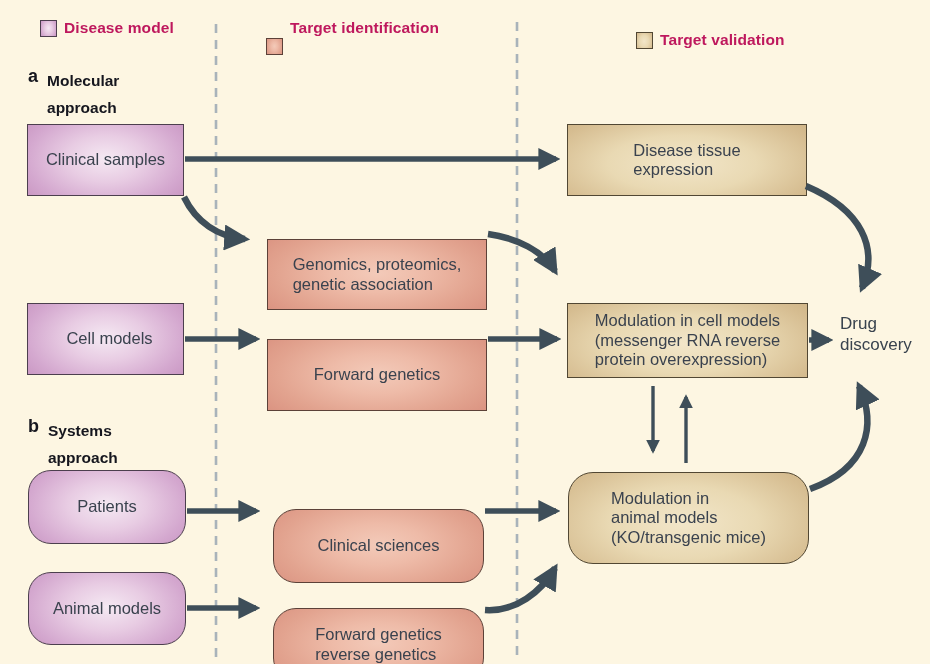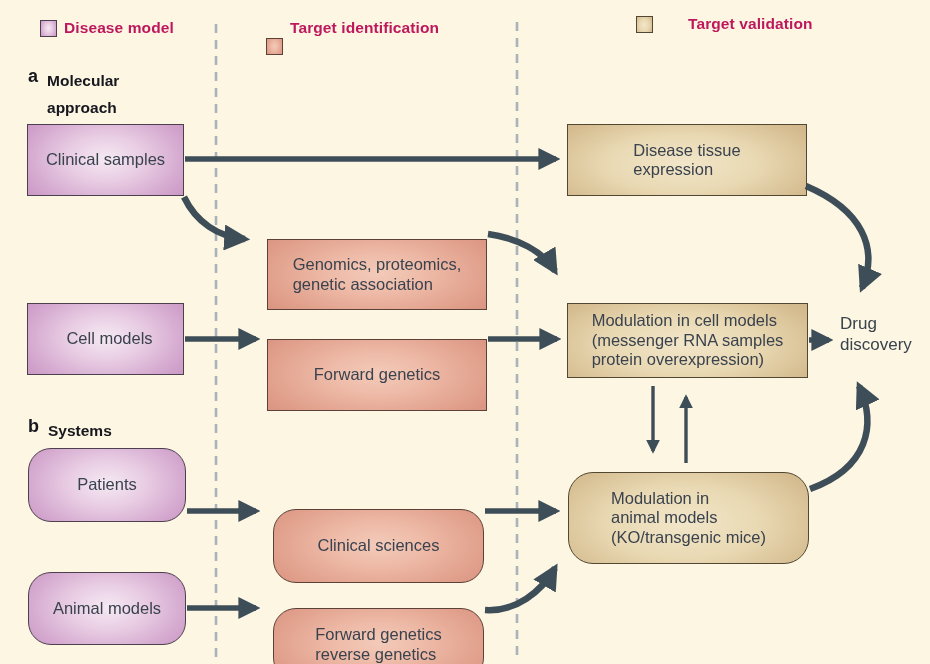--- a/index.html
+++ b/index.html
@@ -7,21 +7,21 @@
     position:relative;width:930px;height:664px;overflow:hidden;
     background:#fdf6e2;
     font-family:"Liberation Sans", sans-serif;
   }
   
   .legend-item{position:absolute;display:flex;align-items:center;height:20px;}
   .swatch{width:17px;height:17px;border:2px solid #3c3540;box-sizing:border-box;margin-right:7px;flex:0 0 auto;}
   .legend-label{font-size:15.5px;font-weight:bold;color:#be185d;letter-spacing:0.1px;}
   #legend-disease{left:40px;top:18px;}
   #legend-target-id{left:266px;top:18px;}
-  #legend-target-val{left:636px;top:14px;gap:28px;}
+  #legend-target-val{left:636px;top:30px;}
   
   .section-header{position:absolute;display:flex;align-items:flex-start;color:#15161e;}
   .section-letter{font-size:18px;font-weight:bold;line-height:18px;margin-right:9px;}
   .section-title{font-size:15.5px;font-weight:bold;line-height:27px;white-space:pre-line;}
   #section-a{left:28px;top:67px;}
   #section-b{left:28px;top:417px;}
   
   .node{
     position:absolute;box-sizing:border-box;
     display:flex;align-items:center;justify-content:center;
@@ -44,21 +44,21 @@
     background:radial-gradient(ellipse 78% 100% at 48% 55%, #f2e6c9 0%, #e9d9b3 40%, #d6bd91 75%, #c9ad7e 100%);
     border:1.7px solid #514733;
   }
   .rounded{border-radius:23px;}
   #n-clinical-samples{left:27px;top:124px;width:157px;height:72px;}
   #n-genomics{left:267px;top:203px;width:220px;height:71px;}
   #n-disease-tissue{left:567px;top:124px;width:240px;height:72px;}
   #n-cell-models{left:27px;top:303px;width:157px;height:72px;padding-left:8px;}
   #n-forward-genetics{left:267px;top:303px;width:220px;height:72px;}
   #n-modulation-cell{left:567px;top:303px;width:241px;height:75px;}
-  #n-patients{left:28px;top:448px;width:158px;height:74px;}
+  #n-patients{left:28px;top:470px;width:158px;height:74px;}
   #n-clinical-sciences{left:273px;top:473px;width:211px;height:74px;}
   #n-animal-models{left:28px;top:572px;width:158px;height:73px;}
   #n-forward-reverse{left:273px;top:572px;width:211px;height:73px;}
   #n-modulation-animal{left:568px;top:472px;width:241px;height:92px;border-radius:25px;}
   
   #drug-discovery{
     position:absolute;left:840px;top:313px;width:92px;
     font-size:17px;line-height:21px;color:#39434e;white-space:pre-line;z-index:1;
   }
   
@@ -105,21 +105,21 @@
 expression</span>
   </div>
   <div class="node purple" id="n-cell-models">
     <span class="lbl">Cell models</span>
   </div>
   <div class="node salmon" id="n-forward-genetics">
     <span class="lbl">Forward genetics</span>
   </div>
   <div class="node tan multiline" id="n-modulation-cell">
     <span class="lbl">Modulation in cell models
-(messenger RNA samples
+(messenger RNA reverse
 protein overexpression)</span>
   </div>
 
   <div class="node purple rounded" id="n-patients">
     <span class="lbl">Patients</span>
   </div>
   <div class="node salmon rounded" id="n-clinical-sciences">
     <span class="lbl">Clinical sciences</span>
   </div>
   <div class="node purple rounded" id="n-animal-models">

